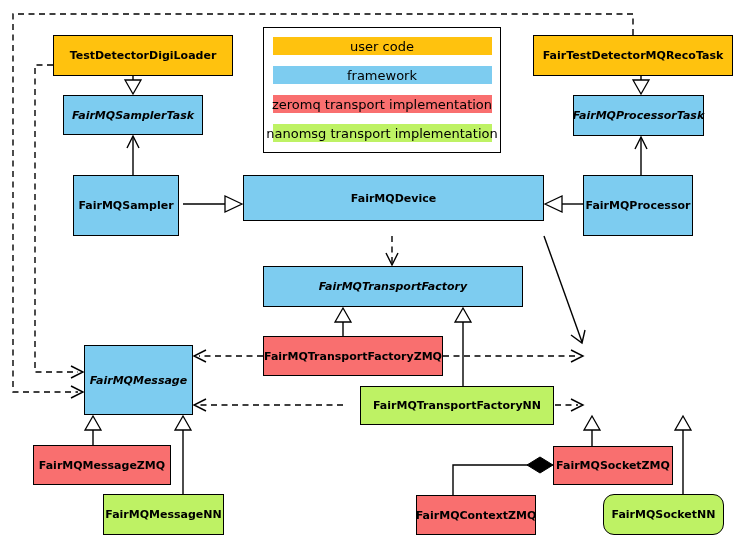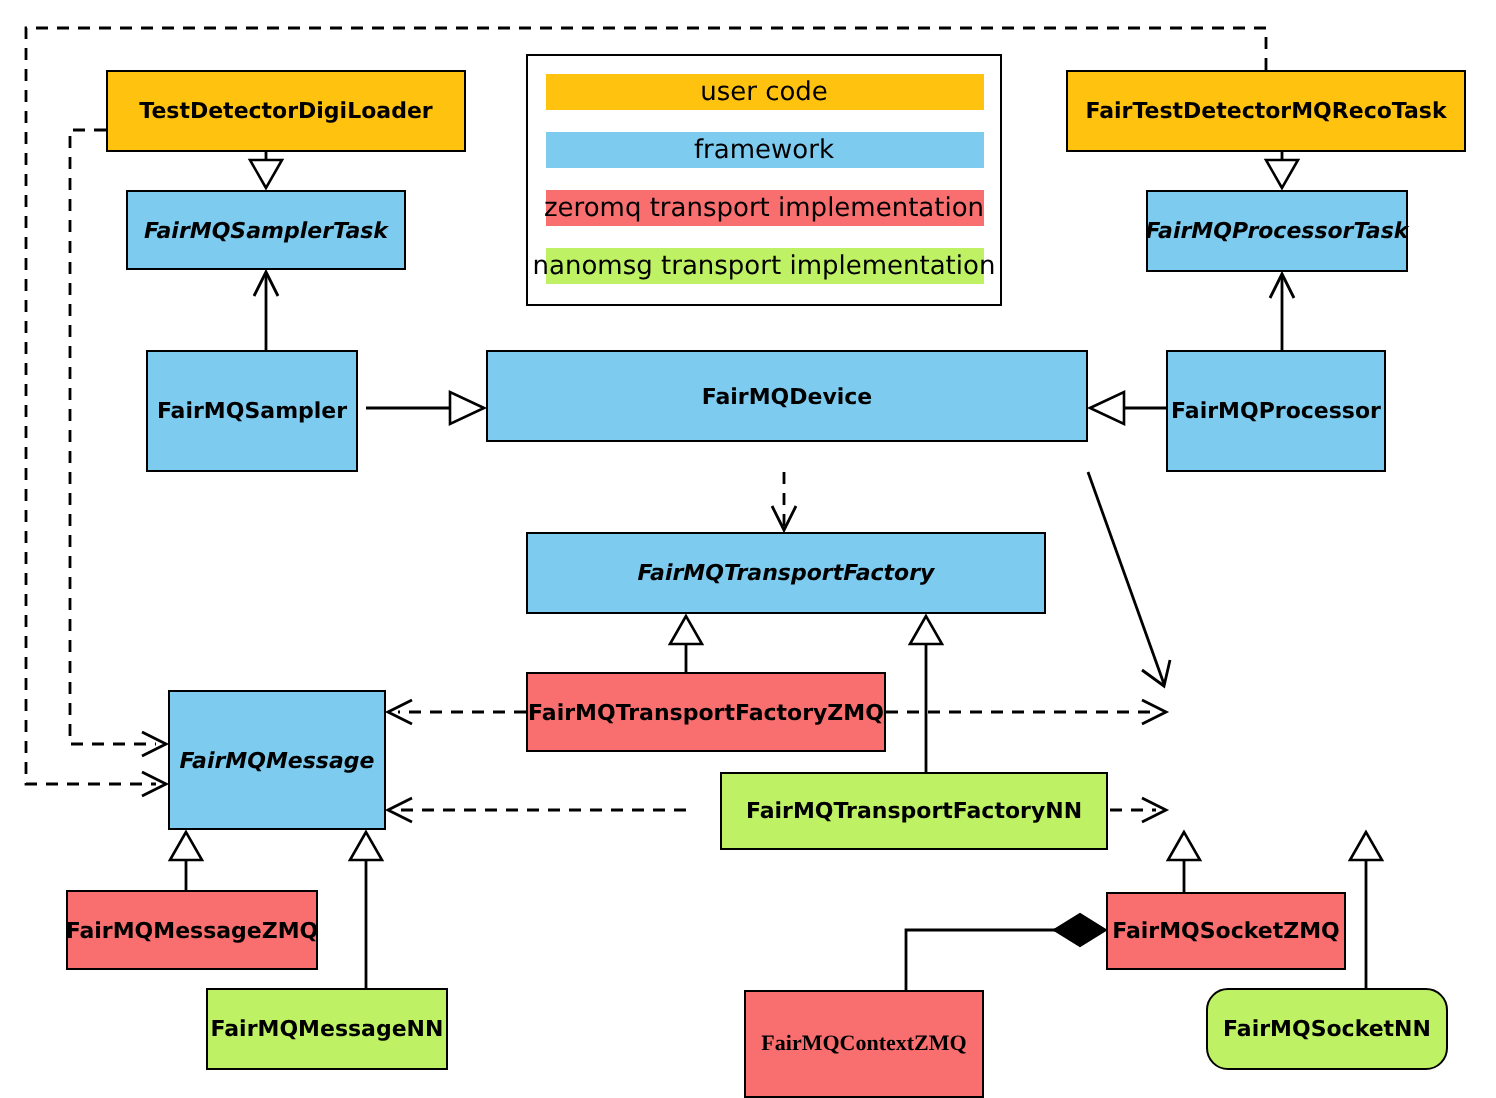--- a/index.html
+++ b/index.html
@@ -33,25 +33,25 @@
   #n2{left:63px;top:95px;width:140px;height:40px;}
   #n3{left:573px;top:95px;width:131px;height:41px;}
   #n4{left:73px;top:175px;width:106px;height:61px;}
   #n5{left:243px;top:175px;width:301px;height:46px;}
   #n6{left:583px;top:175px;width:110px;height:61px;}
   #n7{left:263px;top:266px;width:260px;height:41px;}
   #n8{left:263px;top:336px;width:180px;height:40px;}
   #n9{left:343px;top:386px;width:194px;height:39px;margin-left:17px;}
   #n10{left:84px;top:345px;width:109px;height:70px;}
   #n11{left:584px;top:345px;width:109px;height:70px;}
-  #n12{left:33px;top:445px;width:126px;height:40px;}
+  #n12{left:33px;top:445px;width:138px;height:40px;}
   #n13{left:103px;top:494px;width:121px;height:41px;}
   #n14{left:553px;top:446px;width:120px;height:39px;}
   #n15{left:603px;top:494px;width:121px;height:41px;border-radius:11px;}
-  #n16{left:372px;top:495px;width:120px;height:54px;font-family:Liberation Serif, serif;}
+  #n16{left:416px;top:495px;width:120px;height:40px;}
 
   
   #legend{
     position:absolute;left:263px;top:27px;width:238px;height:126px;
     background:#ffffff;border:1.5px solid #000;
     box-sizing:border-box;
     display:flex;flex-direction:column;align-items:center;
     padding-top:9px;gap:11px;
     z-index:3;
   }

